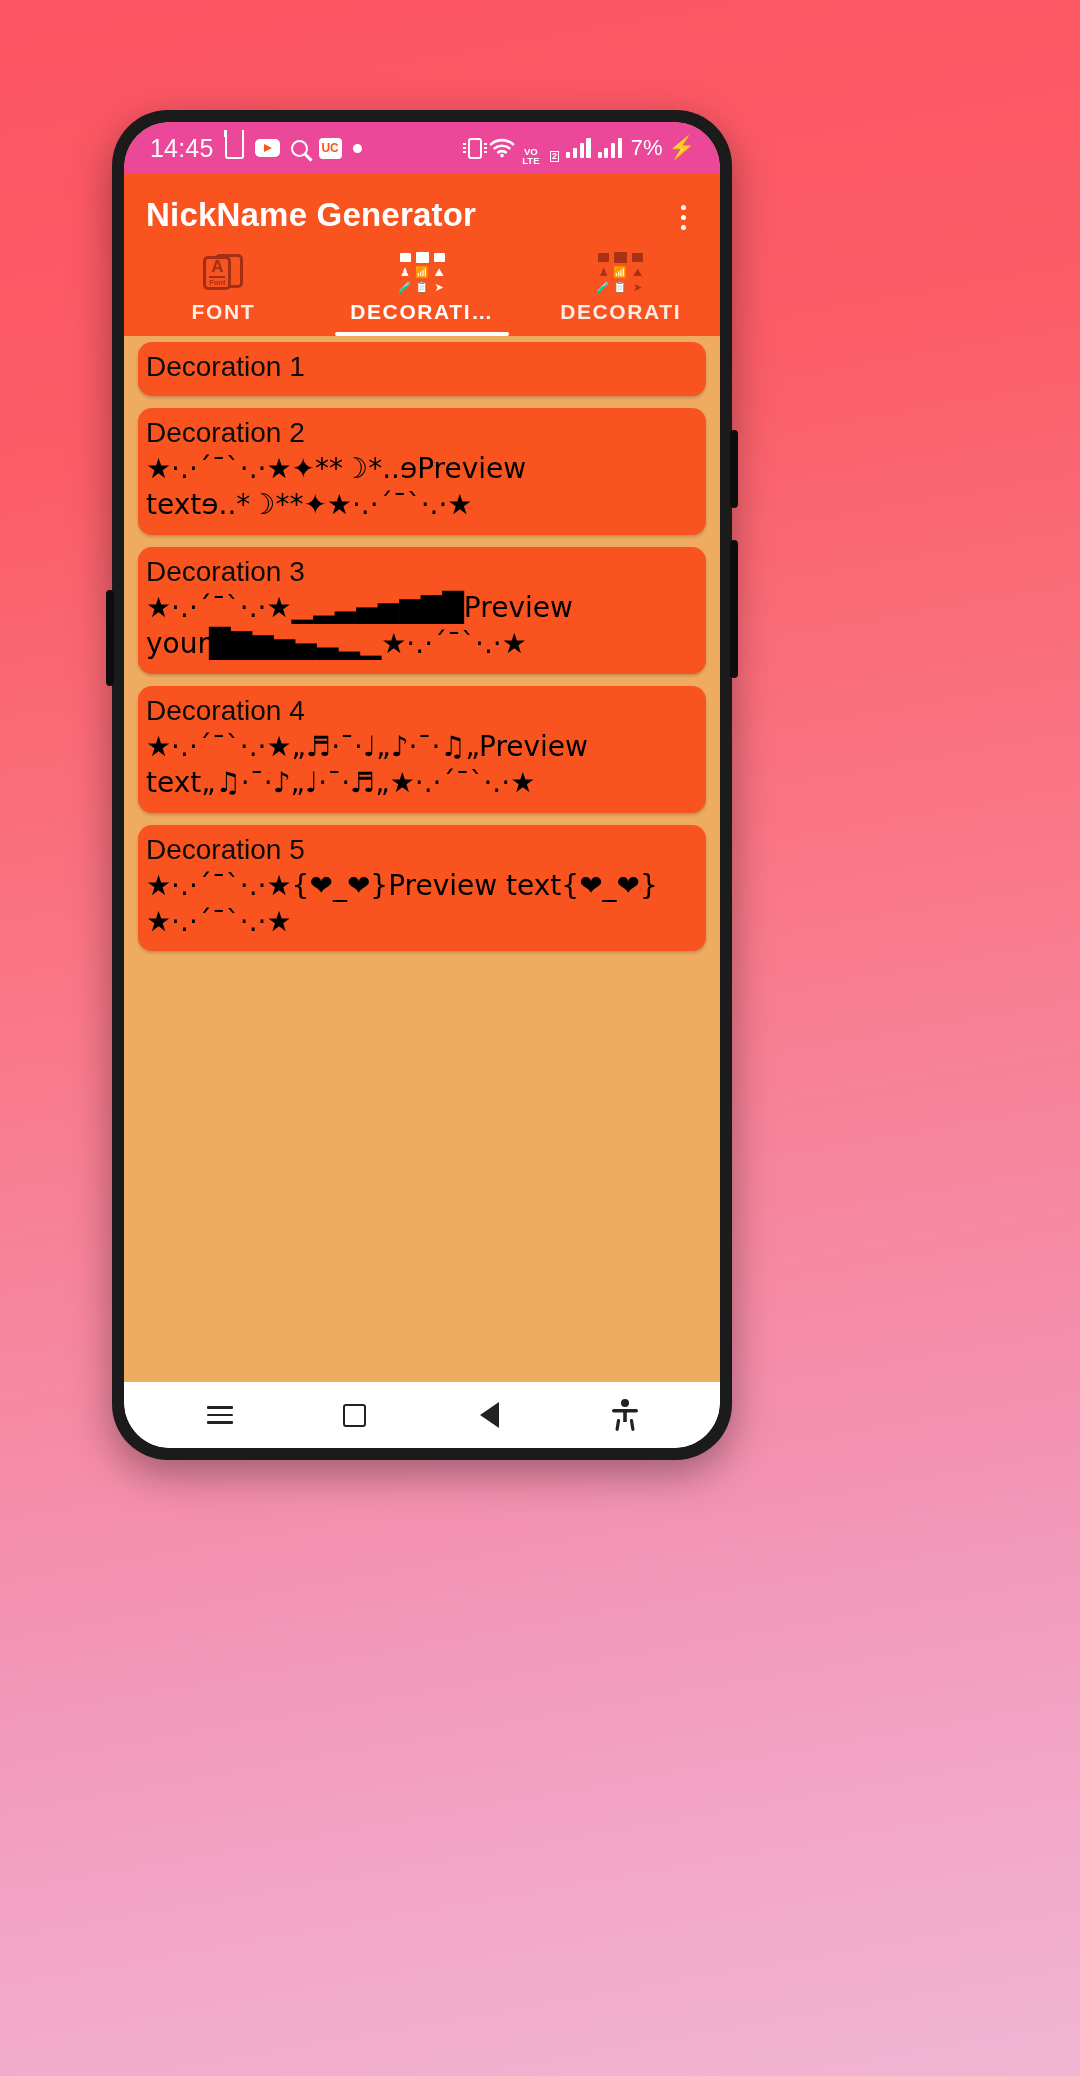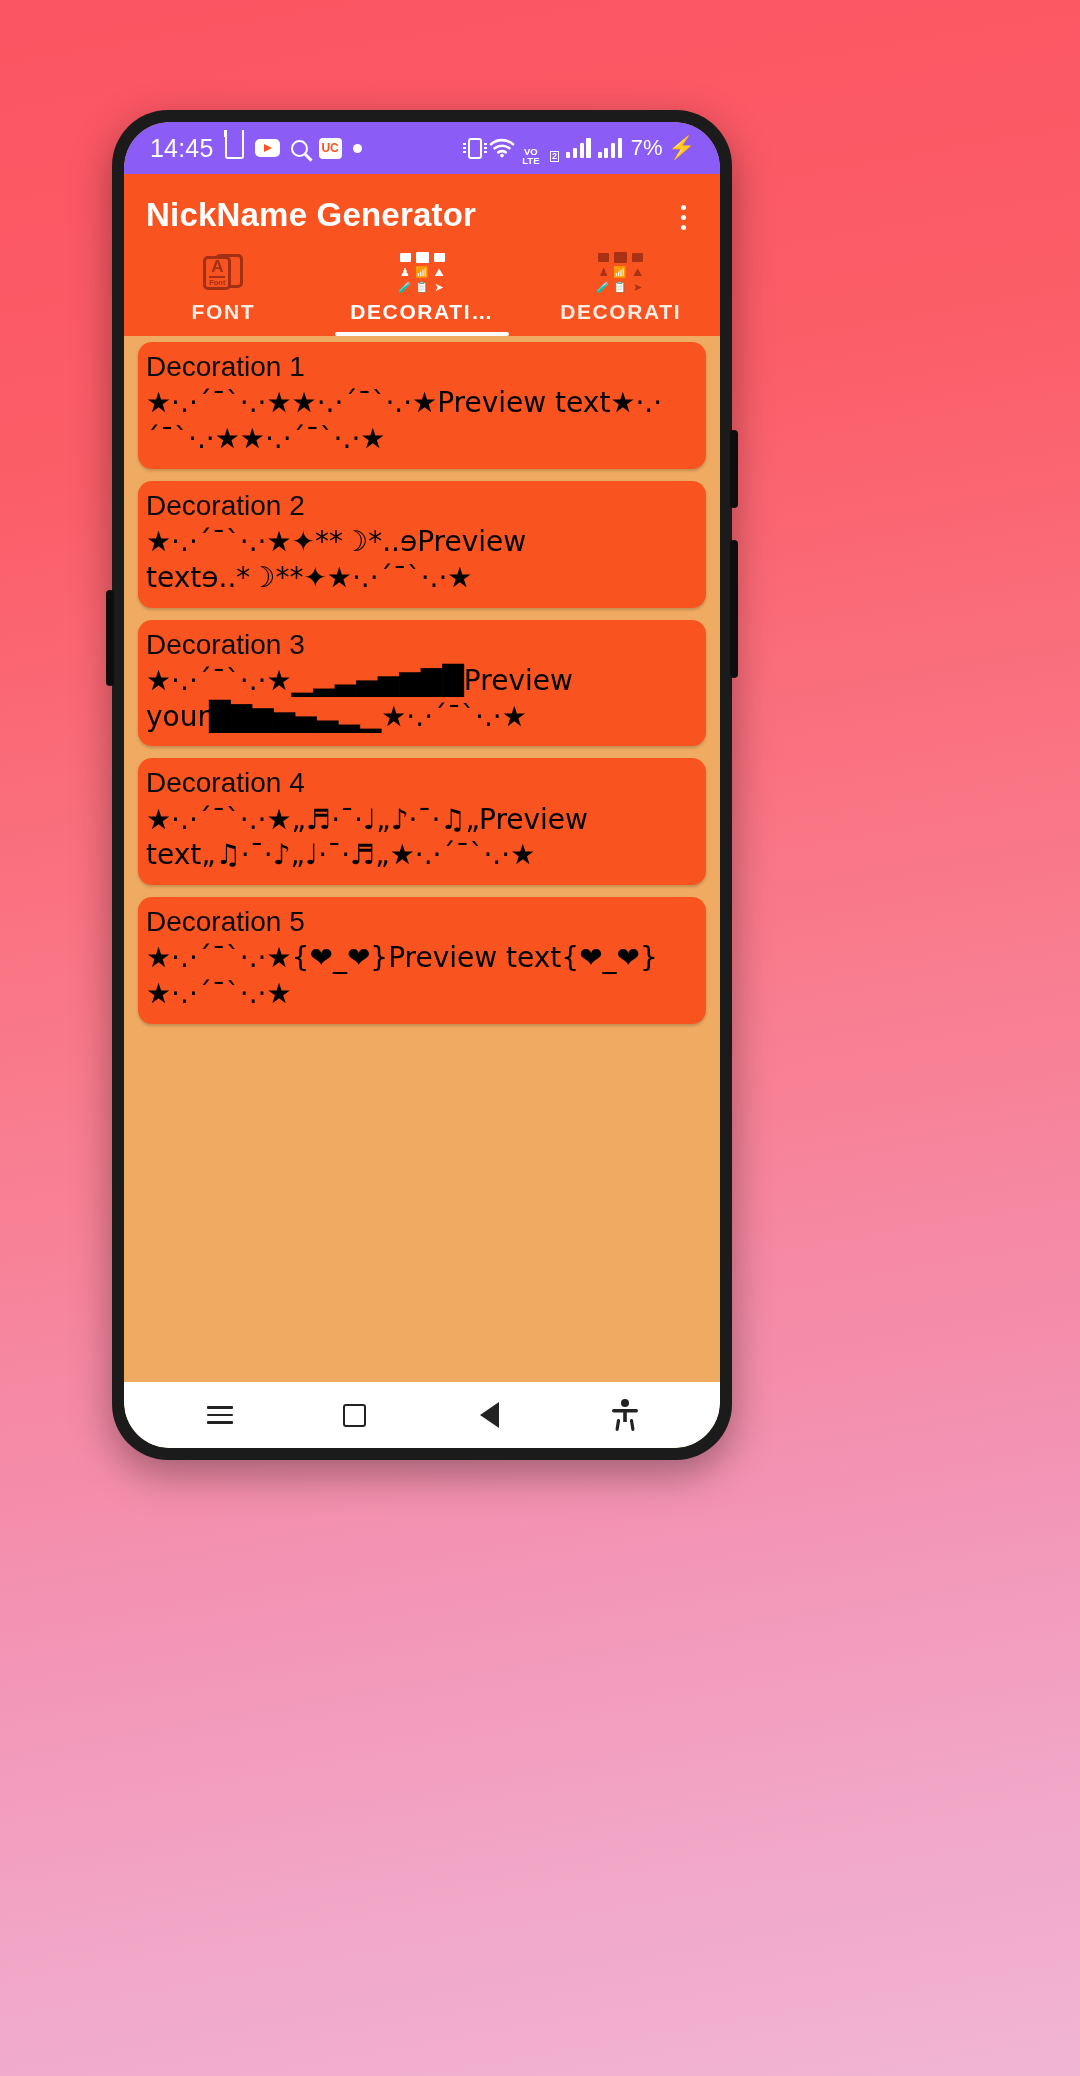--- a/index.html
+++ b/index.html
@@ -45,21 +45,21 @@
     background: #111;
     border-radius: 4px;
   }
   #side-btn-left-volume { left: -6px; top: 480px; width: 8px; height: 96px; background:#0d0d0d; }
   #side-btn-right-power { right: -6px; top: 320px; width: 8px; height: 78px; background:#0d0d0d; }
   #side-btn-right-volume { right: -6px; top: 430px; width: 8px; height: 138px; background:#0d0d0d; }
 
   
   #status-bar {
     height: 52px;
-    background: #8b5cf6;
+    background: #ec4899;
     display: flex;
     align-items: center;
     padding: 0 24px 0 26px;
     flex: none;
     color: #fff;
   }
   #status-left { display: flex; align-items: center; gap: 11px; }
   #status-time { font-size: 25px; font-weight: 400; letter-spacing: 0.2px; }
   #status-right { margin-left: auto; display: flex; align-items: center; gap: 7px; }
   .sicon { display: inline-flex; align-items: flex-start; justify-content: center; }
@@ -408,21 +408,20 @@
           </div>
           <div class="tab-label">DECORATI</div>
         </div>
       </div>
 
       <div id="content">
 
         <div id="cards-list">
           <div class="deco-card">
             <div class="deco-title">Decoration 1</div>
-            <div class="deco-preview">★·.·´¯`·.·★★·.·´¯`·.·★Preview text★·.·´¯`·.·★★·.·´¯`·.·★</div>
           </div>
           <div class="deco-card">
             <div class="deco-title">Decoration 2</div>
             <div class="deco-preview">★·.·´¯`·.·★✦**☽*..ɘPreview textɘ..*☽**✦★·.·´¯`·.·★</div>
           </div>
           <div class="deco-card">
             <div class="deco-title">Decoration 3</div>
             <div class="deco-preview">★·.·´¯`·.·★▁▂▃▄▅▆▇█Preview your█▇▆▅▄▃▂▁★·.·´¯`·.·★</div>
           </div>
           <div class="deco-card">

